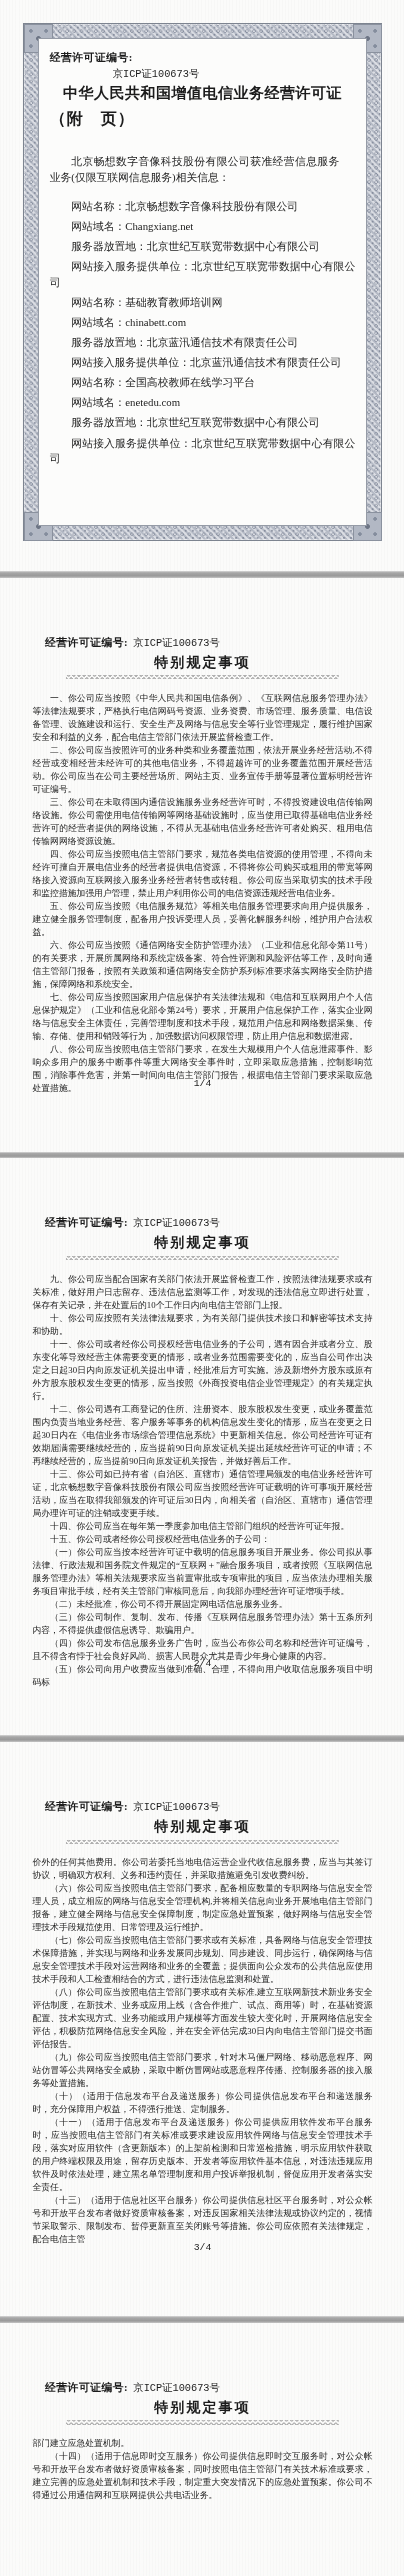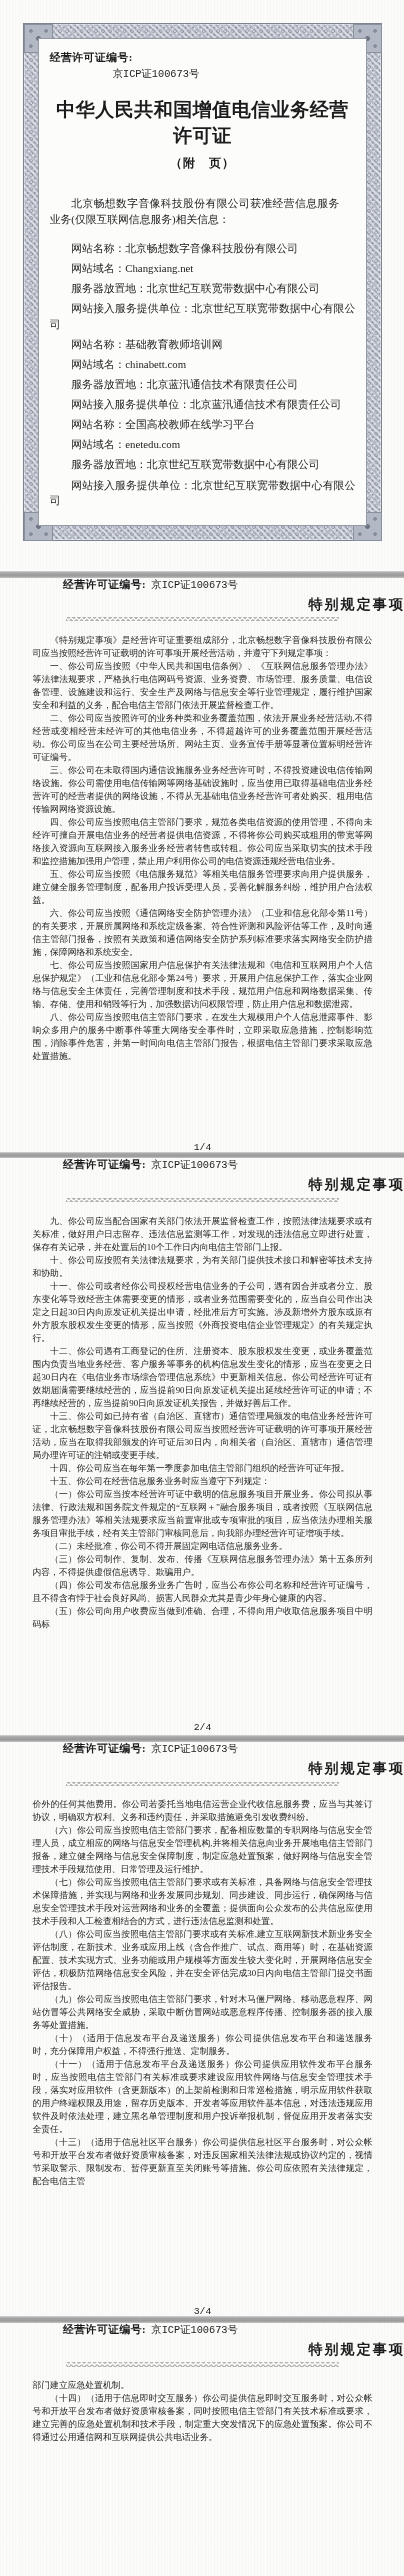--- a/index.html
+++ b/index.html
@@ -77,30 +77,30 @@
     letter-spacing:0.5px;
   }
   .cert-no-value{
     display:block;
     margin:2.1px 0 0 63px;
     font-size:10.3px;
     font-family:"Liberation Mono","DejaVu Sans Mono",monospace;
     letter-spacing:0;
   }
   .cert-title{
-    margin-top:16px;
+    margin-top:3px;
     text-align:center;
-    font-size:19px;
+    font-size:15px;
     font-weight:bold;
     letter-spacing:0.5px;
   }
   .cert-sub{
     margin-top:6.2px;
-    text-align:center;
-    font-size:12px;
+    text-align:left;
+    font-size:16px;
     font-weight:bold;
     letter-spacing:1px;
   }
   .cert-intro{
     margin:23px 16px 0 0;
     font-size:10.8px;
     line-height:16px;
     text-align:justify;
     text-indent:2em;
   }
@@ -108,36 +108,37 @@
   .cert-entry{
     margin:4.6px 0 0 0;
     font-size:10.8px;
     line-height:15.5px;
     text-align:justify;
     text-indent:2em;
   }
 
   
   .std-head{
-    margin-left:63px;
+    padding-top:58px;
+    margin-left:45px;
     white-space:nowrap;
   }
   .std-head .label{
     font-size:10.8px;
     font-weight:bold;
     letter-spacing:0.5px;
   }
   .std-head .value{
     font-size:10.3px;
     margin-left:3.1px;
     font-family:"Liberation Mono","DejaVu Sans Mono",monospace;
   }
   .std-title{
     margin-top:4.1px;
-    text-align:right;
+    text-align:center;
     font-size:14px;
     font-weight:bold;
     letter-spacing:2.1px;
   }
   .wavy{
     width:273px;
     height:4.1px;
     margin:3.6px auto 0 auto;
     background:
       linear-gradient(135deg,#aeaeae 25%,rgba(0,0,0,0) 25%) -2.6px 0,
@@ -153,21 +154,21 @@
     line-height:13px;
     text-align:justify;
   }
   .std-body p{
     margin:0;
     text-indent:2em;
   }
   .std-body p.cont{text-indent:0;}
   .page-no{
     position:absolute;
-    top:564px;
+    top:500px;
     left:0;
     width:100%;
     text-align:center;
     font-size:9.8px;
     font-family:"Liberation Mono","DejaVu Sans Mono",monospace;
     color:#222;
   }
 </style>
 </head>
 <body>
@@ -209,21 +210,20 @@
   <div class="divider"></div>
 
   <div class="page page-2">
     <div class="std-head">
       <span class="label">经营许可证编号:</span>
       <span class="value">京ICP证100673号</span>
     </div>
     <div class="std-title">特别规定事项</div>
     <div class="wavy"></div>
     <div class="std-body">
-      <p>《特别规定事项》是经营许可证重要组成部分，北京畅想数字音像科技股份有限公司应当按照经营许可证载明的许可事项开展经营活动，并遵守下列规定事项：</p>
       <p>一、你公司应当按照《中华人民共和国电信条例》、《互联网信息服务管理办法》等法律法规要求，严格执行电信网码号资源、业务资费、市场管理、服务质量、电信设备管理、设施建设和运行、安全生产及网络与信息安全等行业管理规定，履行维护国家安全和利益的义务，配合电信主管部门依法开展监督检查工作。</p>
       <p>二、你公司应当按照许可的业务种类和业务覆盖范围，依法开展业务经营活动,不得经营或变相经营未经许可的其他电信业务，不得超越许可的业务覆盖范围开展经营活动。你公司应当在公司主要经营场所、网站主页、业务宣传手册等显著位置标明经营许可证编号。</p>
       <p>三、你公司在未取得国内通信设施服务业务经营许可时，不得投资建设电信传输网络设施。你公司需使用电信传输网等网络基础设施时，应当使用已取得基础电信业务经营许可的经营者提供的网络设施，不得从无基础电信业务经营许可者处购买、租用电信传输网网络资源设施。</p>
       <p>四、你公司应当按照电信主管部门要求，规范各类电信资源的使用管理，不得向未经许可擅自开展电信业务的经营者提供电信资源，不得将你公司购买或租用的带宽等网络接入资源向互联网接入服务业务经营者转售或转租。你公司应当采取切实的技术手段和监控措施加强用户管理，禁止用户利用你公司的电信资源违规经营电信业务。</p>
       <p>五、你公司应当按照《电信服务规范》等相关电信服务管理要求向用户提供服务，建立健全服务管理制度，配备用户投诉受理人员，妥善化解服务纠纷，维护用户合法权益。</p>
       <p>六、你公司应当按照《通信网络安全防护管理办法》（工业和信息化部令第11号）的有关要求，开展所属网络和系统定级备案、符合性评测和风险评估等工作，及时向通信主管部门报备，按照有关政策和通信网络安全防护系列标准要求落实网络安全防护措施，保障网络和系统安全。</p>
       <p>七、你公司应当按照国家用户信息保护有关法律法规和《电信和互联网用户个人信息保护规定》（工业和信息化部令第24号）要求，开展用户信息保护工作，落实企业网络与信息安全主体责任，完善管理制度和技术手段，规范用户信息和网络数据采集、传输、存储、使用和销毁等行为，加强数据访问权限管理，防止用户信息和数据泄露。</p>
       <p>八、你公司应当按照电信主管部门要求，在发生大规模用户个人信息泄露事件、影响众多用户的服务中断事件等重大网络安全事件时，立即采取应急措施，控制影响范围，消除事件危害，并第一时间向电信主管部门报告，根据电信主管部门要求采取应急处置措施。</p>
     </div>
     <div class="page-no">1/4</div>
@@ -238,21 +238,21 @@
     </div>
     <div class="std-title">特别规定事项</div>
     <div class="wavy"></div>
     <div class="std-body">
       <p>九、你公司应当配合国家有关部门依法开展监督检查工作，按照法律法规要求或有关标准，做好用户日志留存、违法信息监测等工作，对发现的违法信息立即进行处置，保存有关记录，并在处置后的10个工作日内向电信主管部门上报。</p>
       <p>十、你公司应按照有关法律法规要求，为有关部门提供技术接口和解密等技术支持和协助。</p>
       <p>十一、你公司或者经你公司授权经营电信业务的子公司，遇有因合并或者分立、股东变化等导致经营主体需要变更的情形，或者业务范围需要变化的，应当自公司作出决定之日起30日内向原发证机关提出申请，经批准后方可实施。涉及新增外方股东或原有外方股东股权发生变更的情形，应当按照《外商投资电信企业管理规定》的有关规定执行。</p>
       <p>十二、你公司遇有工商登记的住所、注册资本、股东股权发生变更，或业务覆盖范围内负责当地业务经营、客户服务等事务的机构信息发生变化的情形，应当在变更之日起30日内在《电信业务市场综合管理信息系统》中更新相关信息。你公司经营许可证有效期届满需要继续经营的，应当提前90日向原发证机关提出延续经营许可证的申请；不再继续经营的，应当提前90日向原发证机关报告，并做好善后工作。</p>
       <p>十三、你公司如已持有省（自治区、直辖市）通信管理局颁发的电信业务经营许可证，北京畅想数字音像科技股份有限公司应当按照经营许可证载明的许可事项开展经营活动，应当在取得我部颁发的许可证后30日内，向相关省（自治区、直辖市）通信管理局办理许可证的注销或变更手续。</p>
       <p>十四、你公司应当在每年第一季度参加电信主管部门组织的经营许可证年报。</p>
-      <p>十五、你公司在经营信息服务业务时应当遵守下列规定：</p>
+      <p>十五、你公司或者经你公司授权经营电信业务的子公司：</p>
       <p>（一）你公司应当按本经营许可证中载明的信息服务项目开展业务。你公司拟从事法律、行政法规和国务院文件规定的“互联网＋”融合服务项目，或者按照《互联网信息服务管理办法》等相关法规要求应当前置审批或专项审批的项目，应当依法办理相关服务项目审批手续，经有关主管部门审核同意后，向我部办理经营许可证增项手续。</p>
       <p>（二）未经批准，你公司不得开展固定网电话信息服务业务。</p>
       <p>（三）你公司制作、复制、发布、传播《互联网信息服务管理办法》第十五条所列内容，不得提供虚假信息诱导、欺骗用户。</p>
       <p>（四）你公司发布信息服务业务广告时，应当公布你公司名称和经营许可证编号，且不得含有悖于社会良好风尚、损害人民群众尤其是青少年身心健康的内容。</p>
       <p>（五）你公司向用户收费应当做到准确、合理，不得向用户收取信息服务项目中明码标</p>
     </div>
     <div class="page-no">2/4</div>
   </div>
 
   <div class="divider"></div>

